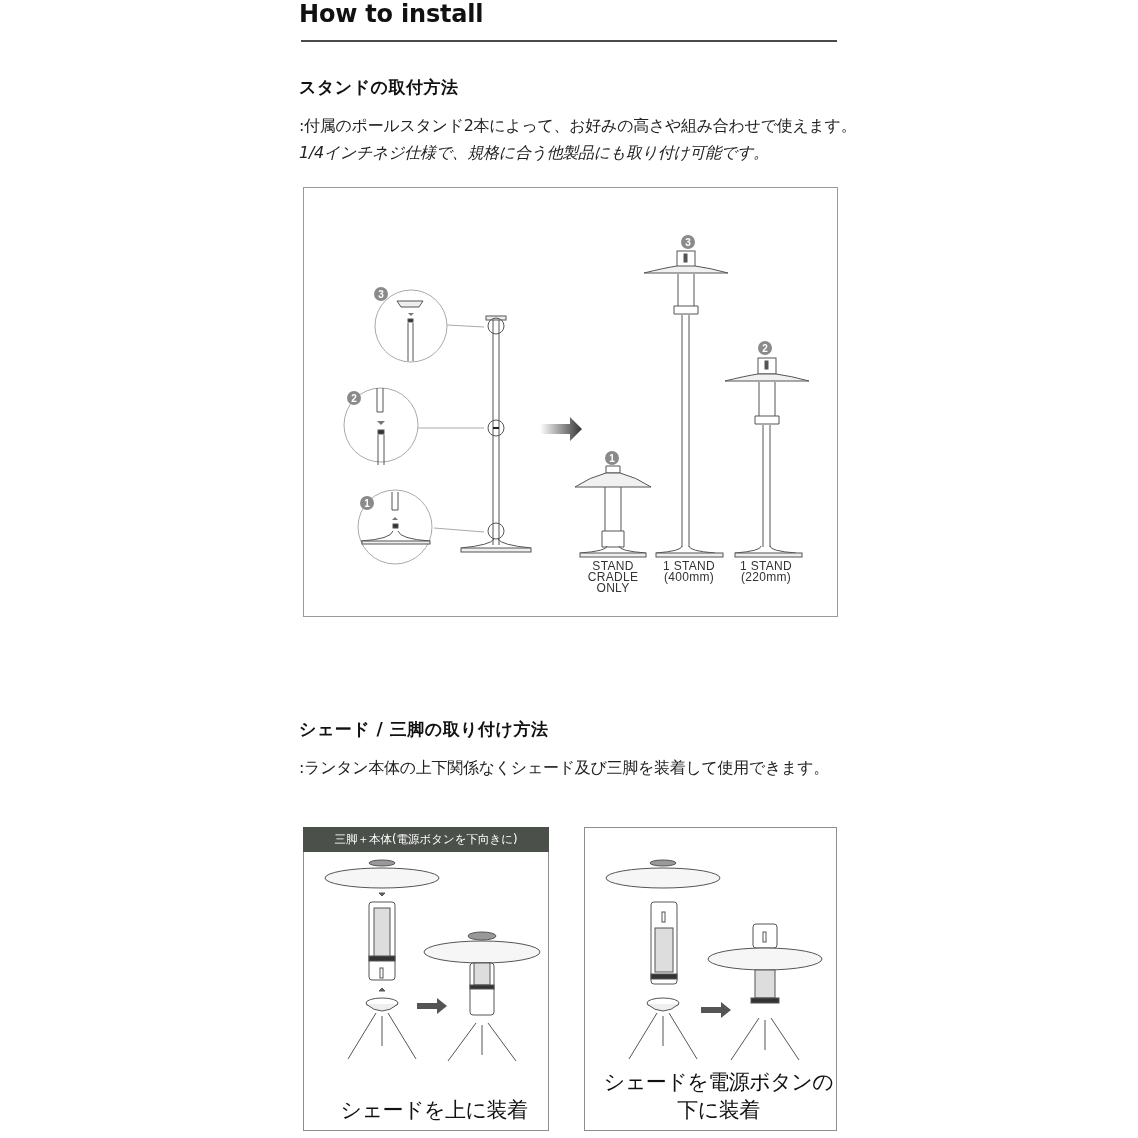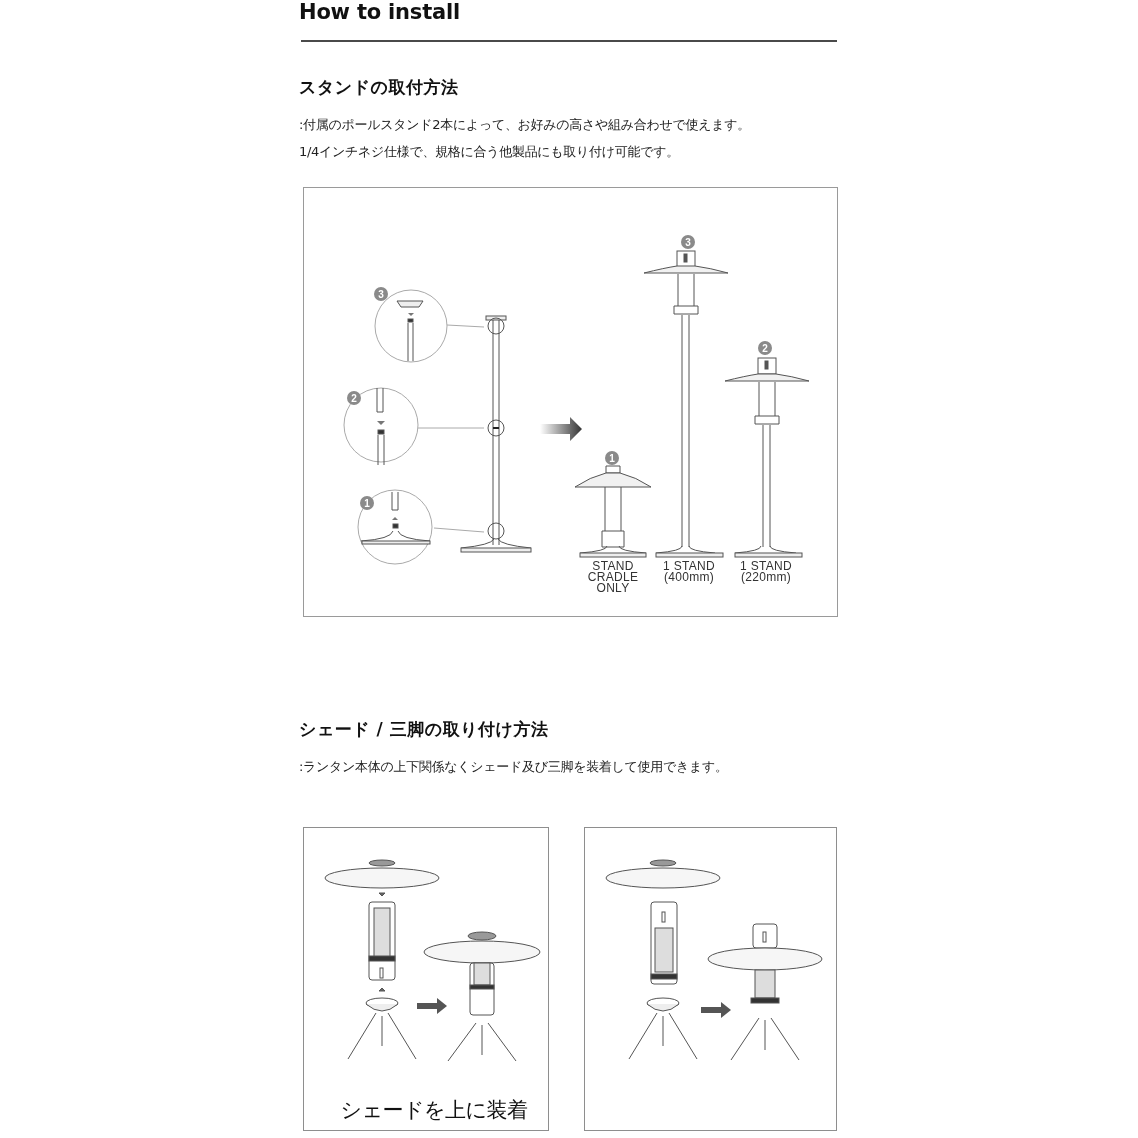--- a/index.html
+++ b/index.html
@@ -1,39 +1,39 @@
 <!DOCTYPE html>
 <html><head>
 <meta charset="utf-8">
 <style>
   html, body { margin: 0; padding: 0; background: #ffffff; }
   body { width: 1138px; height: 1138px; position: relative; overflow: hidden;
          font-family: "DejaVu Sans", "Liberation Sans", sans-serif; color: #111; }
   .abs { position: absolute; }
-  .page-title { left: 299px; top: 0px; font-size: 21px; font-weight: bold; letter-spacing: -0.2px; color:#111; }
+  .page-title { left: 299px; top: 0px; font-size: 24px; font-weight: bold; letter-spacing: -0.2px; color:#111; }
   .title-rule { left: 301px; top: 40px; width: 536px; height: 2px; background: #4a4a4a; }
   .section-title { font-size: 17px; font-weight: bold; color:#111; letter-spacing: 0.5px; }
-  .body-line { font-size: 13px; color:#222; letter-spacing: -0.3px; }
+  .body-line { font-size: 16px; color:#222; letter-spacing: -0.3px; }
   .figure-box { border: 1px solid #9a9a9a; background: #fff; }
   .cap { font-family: "Liberation Sans", sans-serif; font-size: 12px; color:#333; text-align: center; line-height: 11px; letter-spacing: 0.3px; }
   .panel { border: 1px solid #8e8e8e; background: #fff; }
   .panel-head { position:absolute; left:-1px; right:-1px; top:-1px; height: 25px; background:#4b504b; color:#fff;
                 font-size: 11.5px; text-align:center; line-height: 25px; }
   .panel-caption { position:absolute; left:16px; right:0; bottom: 6px; text-align:center; font-size: 21px; color:#111; letter-spacing:-0.5px; }
   svg { position:absolute; left:0; top:0; }
 </style>
 </head>
 <body>
 
 <div class="abs page-title">How to install</div>
 <div class="abs title-rule"></div>
 
 <div class="abs section-title" style="left:299px; top:76px;">スタンドの取付方法</div>
 <div class="abs body-line" style="left:299px; top:116px;">:付属のポールスタンド2本によって、お好みの高さや組み合わせで使えます。</div>
-<div class="abs body-line" style="left:299px; top:143px;">1/4インチネジ仕様で、規格に合う他製品にも取り付け可能です。</div>
+<div class="abs body-line" style="left:299px; top:143px;font-style:italic;">1/4インチネジ仕様で、規格に合う他製品にも取り付け可能です。</div>
 
 <div class="abs figure-box" style="left:303px; top:187px; width:533px; height:428px;">
   <svg width="533" height="428" viewBox="0 0 533 428">
     <g fill="none" stroke="#555" stroke-width="1">
 
       <circle cx="107" cy="138" r="36" stroke="#aaa"></circle>
       <path d="M93 113 h26 l-4 6 h-18 z" fill="#eee"></path>
       <path d="M104 125 l3 3 l3 -3 z" fill="#777" stroke="none"></path>
       <rect x="104" y="131" width="5" height="3" fill="#333"></rect>
       <path d="M104 135 v38 M109 135 v38"></path>
@@ -127,20 +127,21 @@
   <div class="abs cap" style="left:422px; top:373px; width:80px;">
     <div>1 STAND</div>
     <div>(220mm)</div>
   </div>
 </div>
 
 <div class="abs section-title" style="left:299px; top:718px;">シェード / 三脚の取り付け方法</div>
 <div class="abs body-line" style="left:299px; top:758px;">:ランタン本体の上下関係なくシェード及び三脚を装着して使用できます。</div>
 
 <div class="abs panel" style="left:303px; top:827px; width:244px; height:302px;">
+  <div class="panel-head">三脚＋本体(電源ボタンを下向きに)</div>
   <svg width="244" height="302" viewBox="0 0 244 302">
     <g fill="none" stroke="#555" stroke-width="1">
       <ellipse cx="78" cy="50" rx="57" ry="10" fill="#f6f6f6"></ellipse>
       <ellipse cx="78" cy="35" rx="13" ry="3" fill="#999"></ellipse>
       <path d="M78 68 l-3 -3 h6 z" fill="#666"></path>
       <rect x="65" y="74" width="26" height="78" rx="3" fill="#fff"></rect>
       <rect x="70" y="80" width="16" height="52" fill="#ddd"></rect>
       <rect x="65" y="128" width="26" height="5" fill="#333"></rect>
       <rect x="76" y="140" width="3" height="10"></rect>
       <path d="M78 160 l-3 3 h6 z" fill="#666"></path>
@@ -173,13 +174,14 @@
       <path d="M72 185 l-28 46 M84 185 l28 46 M78 188 v30"></path>
       <rect x="168" y="96" width="24" height="24" rx="3" fill="#fff"></rect>
       <rect x="178" y="104" width="3" height="10"></rect>
       <ellipse cx="180" cy="131" rx="57" ry="11" fill="#f6f6f6"></ellipse>
       <rect x="170" y="142" width="20" height="28" fill="#ddd"></rect>
       <rect x="166" y="170" width="28" height="5" fill="#333"></rect>
       <path d="M174 190 l-28 42 M186 190 l28 42 M180 192 v30"></path>
     </g>
     <path d="M116 179 h20 v-5 l10 8 l-10 8 v-5 h-20 z" fill="#555"></path>
   </svg>
+  <div class="panel-caption">シェードを電源ボタンの下に装着</div>
 </div>
 
 </body></html>

